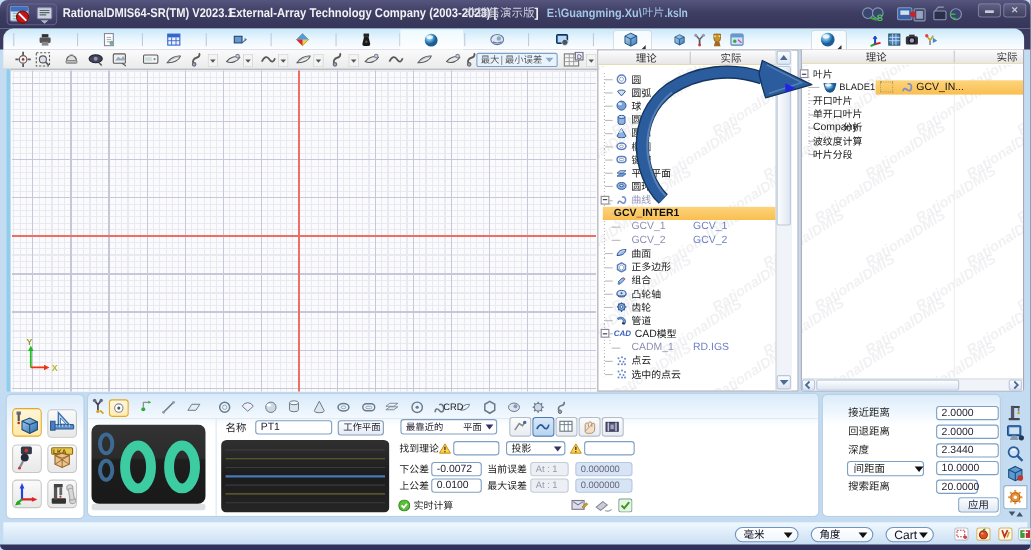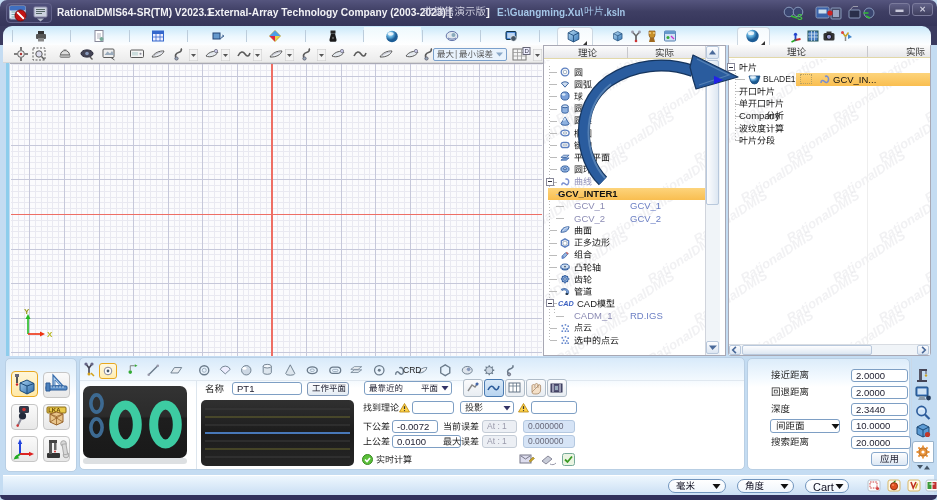--- a/index.html
+++ b/index.html
@@ -1151,21 +1151,21 @@
     </svg>
     <div class="abs" style="left:482px;top:420px;width:35px;height:13px;background:#eceff4;border:1px solid #c4ccd6;border-radius:3px;font-size:8.5px;color:#99a;line-height:11px;padding-left:4px">At : 1</div>
     <div class="abs" style="left:523px;top:420px;width:52px;height:13px;background:#d6e4f6;border:1px solid #b4c8e0;border-radius:3px;font-size:8.5px;color:#667;line-height:11px;padding-left:4px">0.000000</div>
     <svg style="position:absolute;left:363.0px;top:435.6px" width="29.0" height="10.8" viewBox="0 0 29.0 10.8">
       <g fill="#222" transform="translate(0,8.73) scale(0.00900,-0.00900)">
         <use href="#g4e0a" x="0"></use>
         <use href="#g516c" x="1000"></use>
         <use href="#g5dee" x="2000"></use>
       </g>
     </svg>
-    <div class="ibox" style="left:392px;top:434.5px;width:69px;height:13px">0.0100</div>
+    <div class="ibox" style="left:392px;top:434.5px;width:46px;height:13px">0.0100</div>
     <svg style="position:absolute;left:443.0px;top:435.6px" width="38.0" height="10.8" viewBox="0 0 38.0 10.8">
       <g fill="#222" transform="translate(0,8.73) scale(0.00900,-0.00900)">
         <use href="#g6700" x="0"></use>
         <use href="#g5927" x="1000"></use>
         <use href="#g8bef" x="2000"></use>
         <use href="#g5dee" x="3000"></use>
       </g>
     </svg>
     <div class="abs" style="left:482px;top:434.5px;width:35px;height:13px;background:#eceff4;border:1px solid #c4ccd6;border-radius:3px;font-size:8.5px;color:#99a;line-height:11px;padding-left:4px">At : 1</div>
     <div class="abs" style="left:523px;top:434.5px;width:52px;height:13px;background:#d6e4f6;border:1px solid #b4c8e0;border-radius:3px;font-size:8.5px;color:#667;line-height:11px;padding-left:4px">0.000000</div>
@@ -1253,21 +1253,21 @@
     </svg>
     <div class="ibox" style="left:851px;top:419px;width:57px;height:13px">10.0000</div>
     <svg style="position:absolute;left:771.0px;top:436.3px" width="40.0" height="11.4" viewBox="0 0 40.0 11.4">
       <g fill="#222" transform="translate(0,9.21) scale(0.00950,-0.00950)">
         <use href="#g641c" x="0"></use>
         <use href="#g7d22" x="1000"></use>
         <use href="#g8ddd" x="2000"></use>
         <use href="#g79bb" x="3000"></use>
       </g>
     </svg>
-    <div class="ibox" style="left:851px;top:435.5px;width:60px;height:13px">20.0000</div>
+    <div class="ibox" style="left:851px;top:435.5px;width:38px;height:13px">20.0000</div>
     <div class="abs" style="left:871px;top:452px;width:37px;height:14px;background:linear-gradient(#fdfdfe,#dde8f4);border:1px solid #88a8cc;border-radius:3px"></div>
     <svg style="position:absolute;left:880.0px;top:453.3px" width="21.0" height="11.4" viewBox="0 0 21.0 11.4">
       <g fill="#223" transform="translate(0,9.21) scale(0.00950,-0.00950)">
         <use href="#g5e94" x="0"></use>
         <use href="#g7528" x="1000"></use>
       </g>
     </svg>
     <div class="abs" style="left:911px;top:358px;width:1px;height:112px;background:#c8d8e8"></div>
     <svg class="abs" style="left:914px;top:366px" width="18" height="17" viewBox="0 0 18 17">
 <path d="M3 14h10v2H3z" fill="#445"></path>

